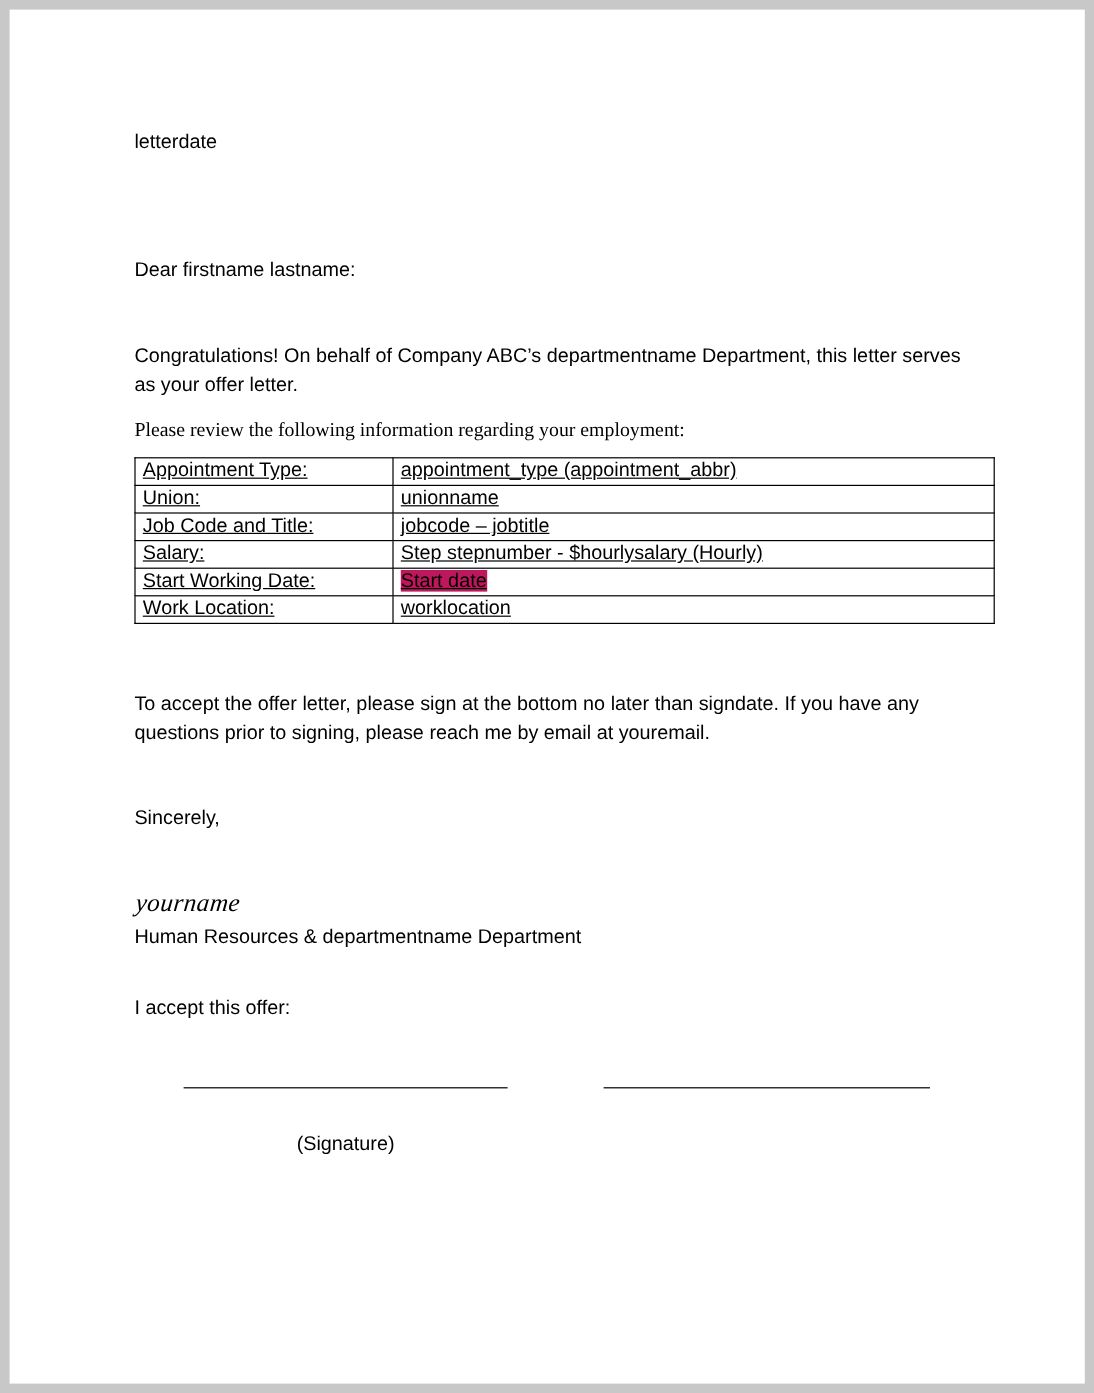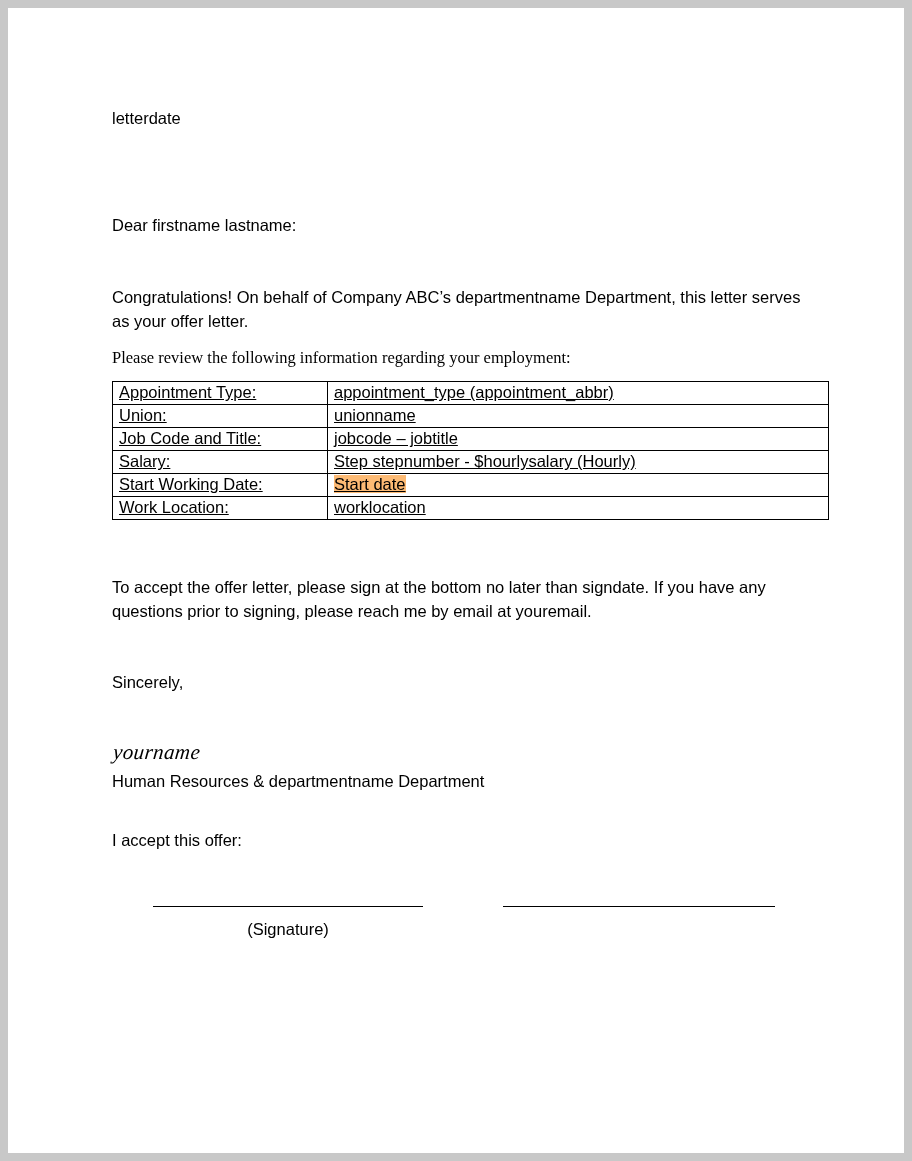--- a/index.html
+++ b/index.html
@@ -62,21 +62,21 @@
     padding: 2px 0 3px 6px;
     height: 17px;
     vertical-align: middle;
     white-space: nowrap;
     overflow: hidden;
   }
   .details-table td.label { width: 208px; }
   .details-table td.value { width: 494px; }
 
   .hl {
-    background: #fdba74;
+    background: #be185d;
   }
 
   .accept-para   { position: absolute; top: 568px; width: 690px; }
   .sincerely     { position: absolute; top: 663px; }
 
   .signature-name {
     position: absolute;
     top: 734px;
     font-family: "Liberation Serif", serif;
     font-style: italic;
@@ -108,21 +108,21 @@
   .rule-date      { left: 391px; width: 272px; }
 
   .rule-caption {
     position: absolute;
     top: 14px;
     font-size: 16.5px;
     line-height: 1.2;
     color: #000000;
     text-align: center;
   }
-  .cap-signature { left: 41px;  width: 270px; }
+  .cap-signature { left: 41px;  width: 270px; margin-top: 24px; }
   .cap-date      { left: 391px; width: 272px; }
 </style>
 </head>
 <body>
 
 <div class="page-frame">
   <div class="page-body">
 
     <p class="para letterdate">letterdate</p>
 

